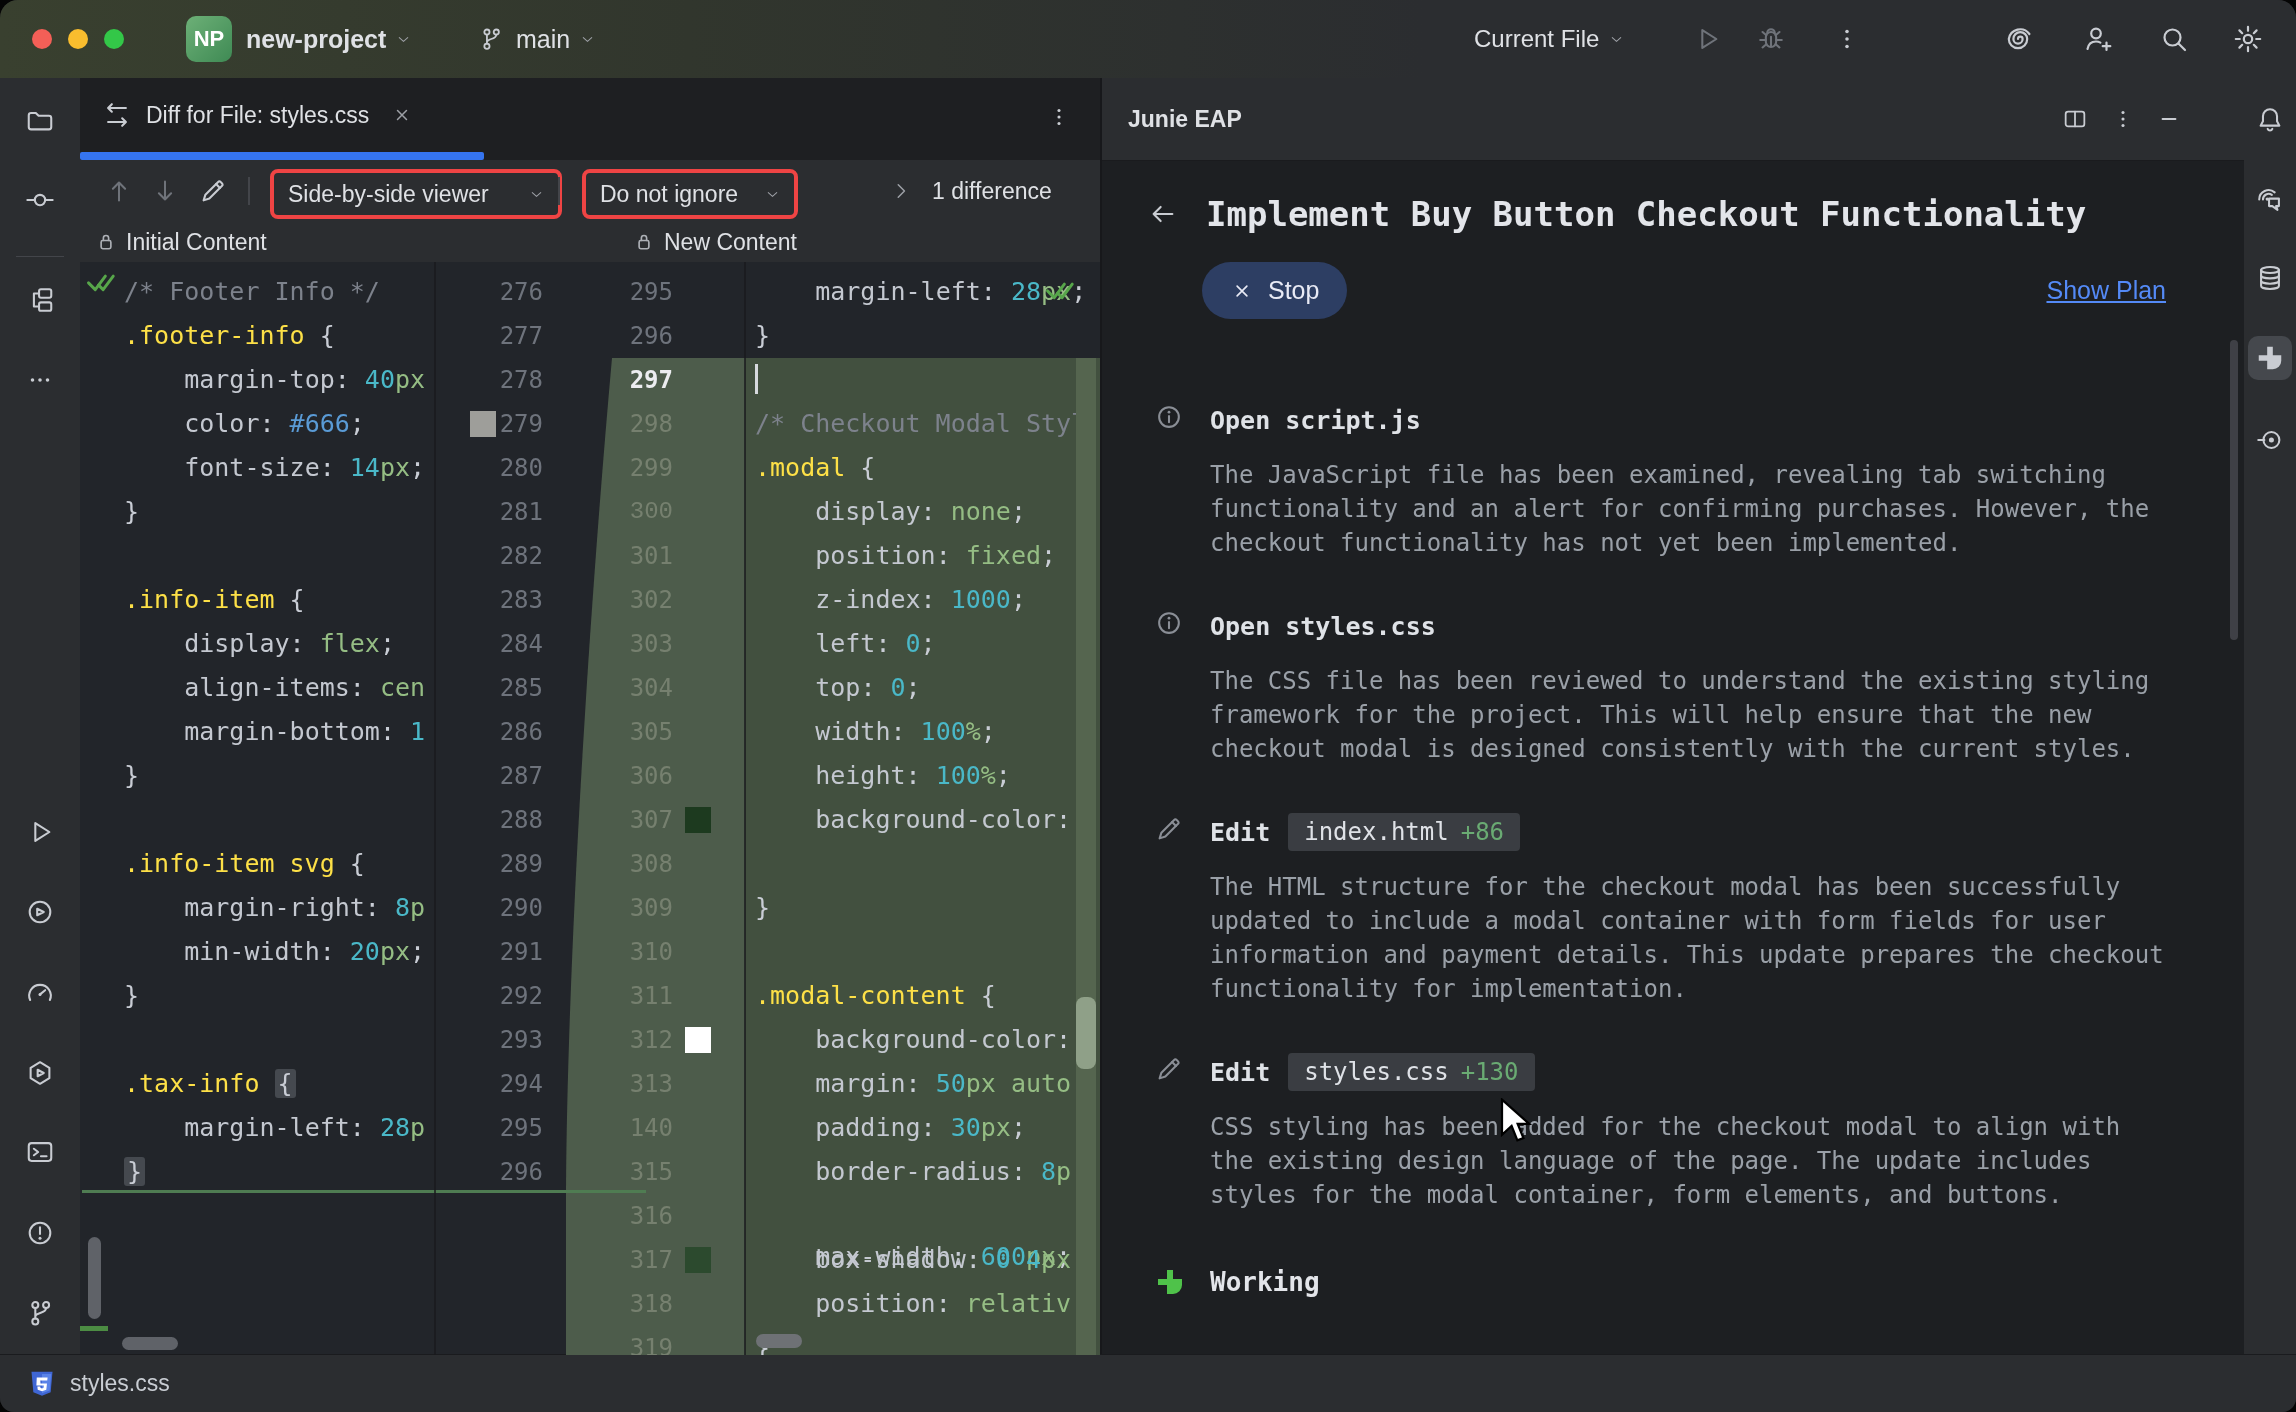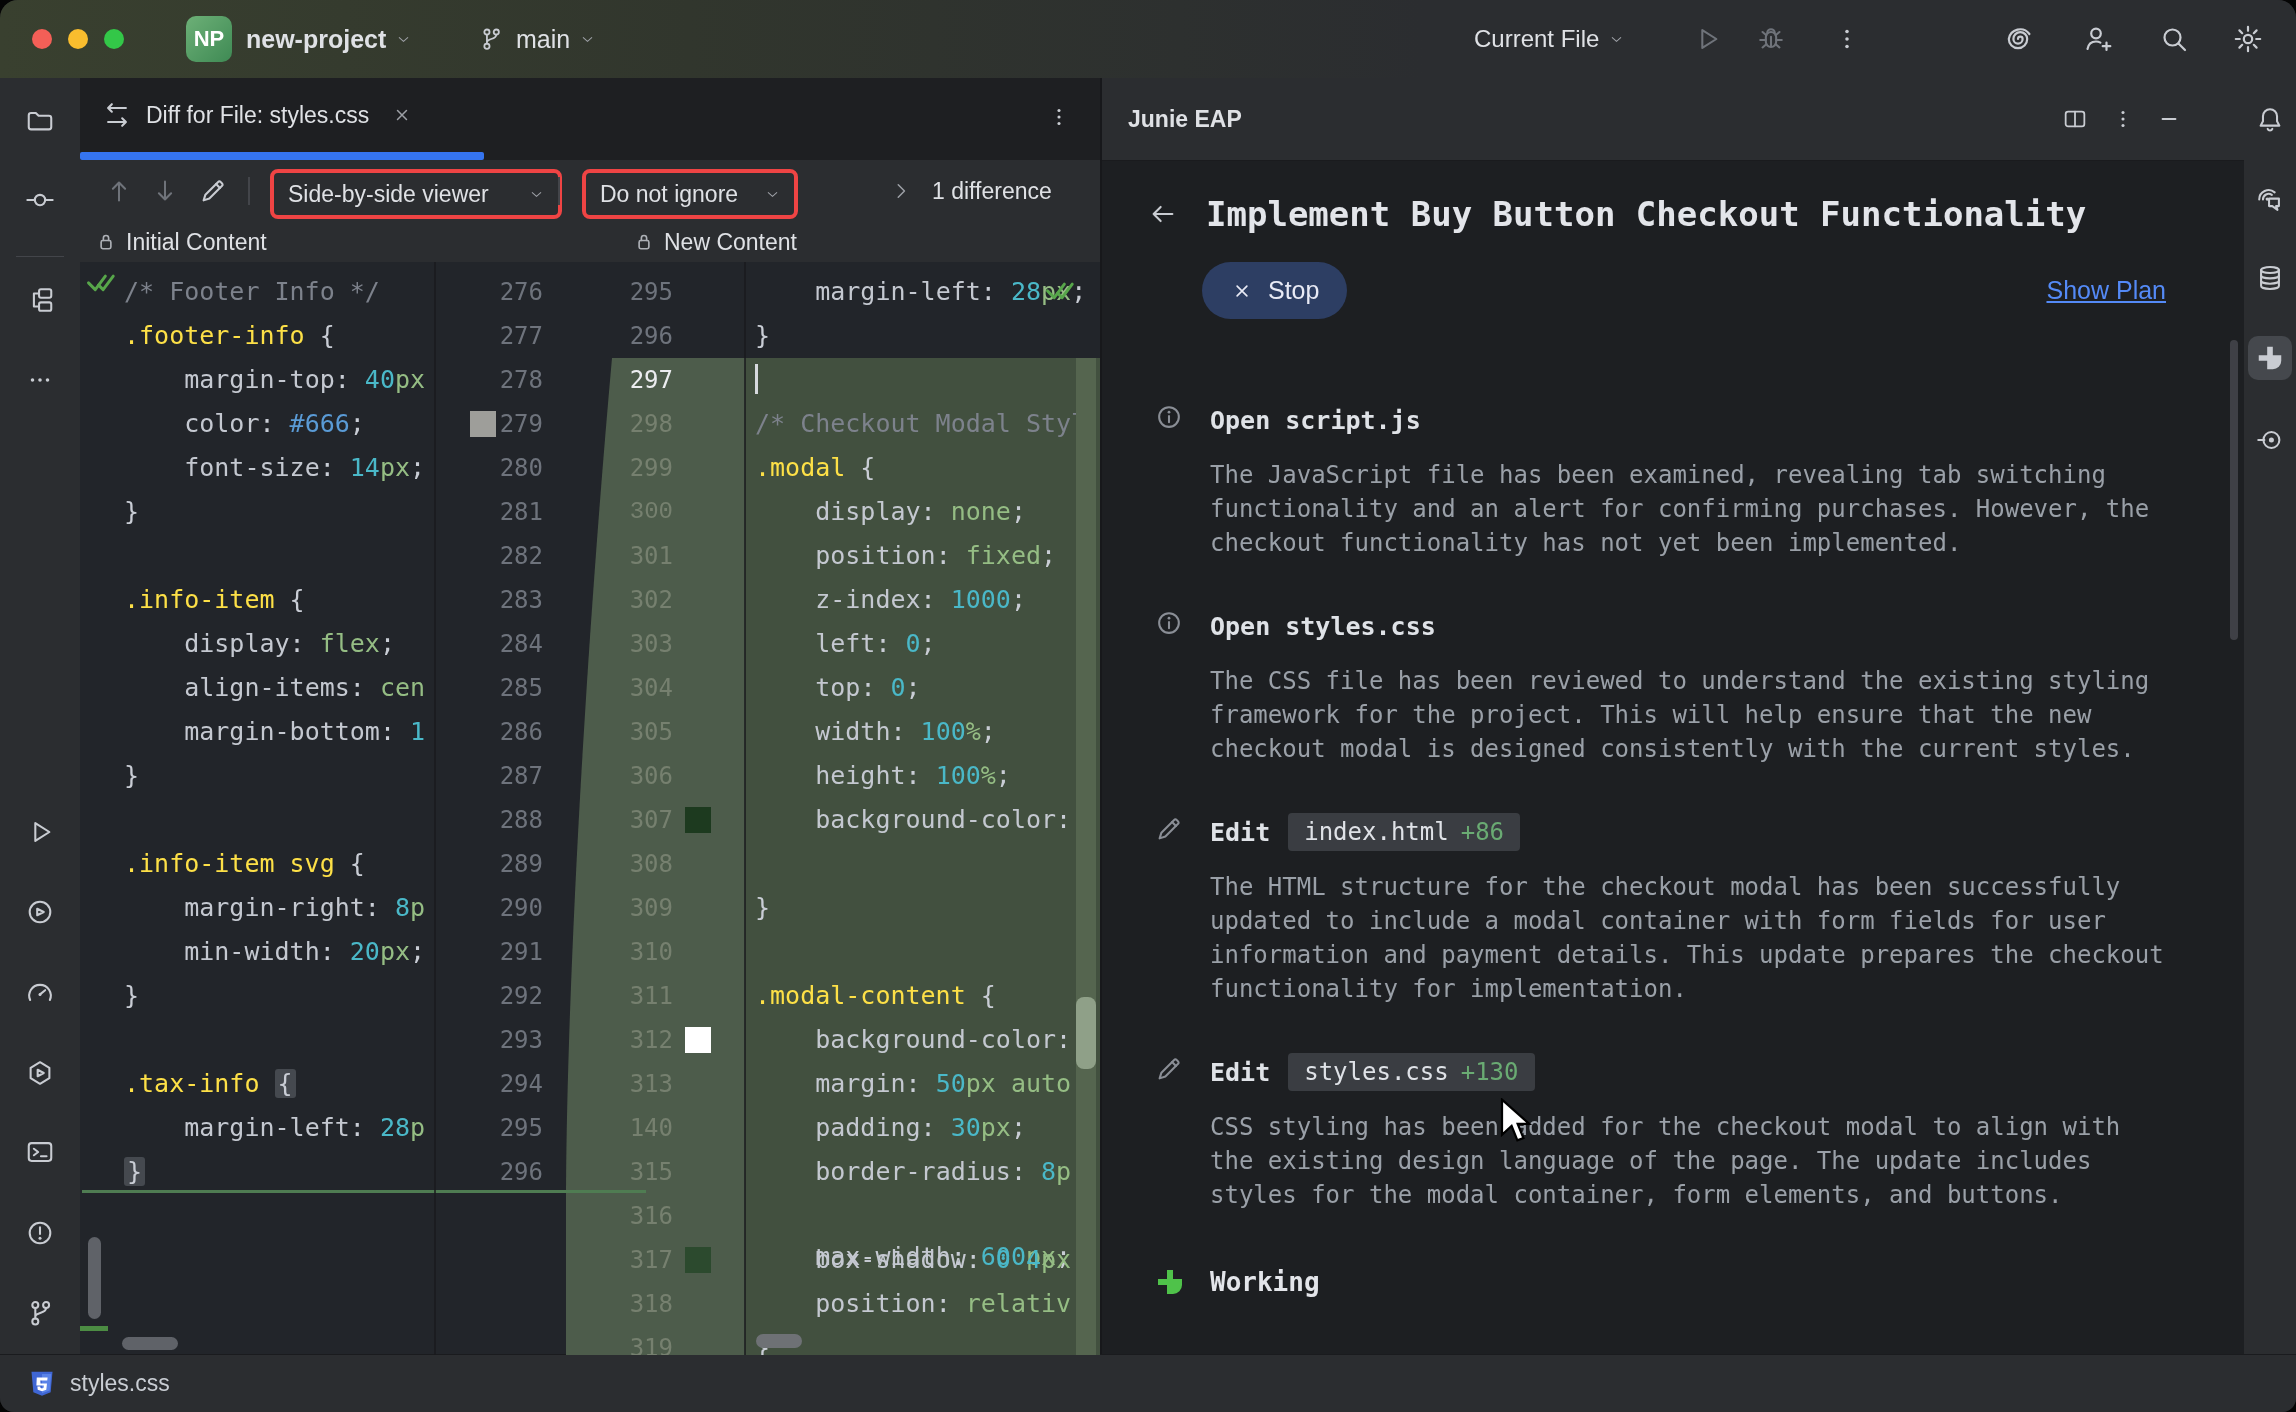--- a/index.html
+++ b/index.html
@@ -66,21 +66,21 @@
   #rightpane{position:absolute;left:665px;top:0;right:0;height:100%;overflow:hidden;z-index:3;}
   #rp-green{position:absolute;left:0;right:0;top:96px;bottom:0;background:#42503f;z-index:0;}
   .vline{position:absolute;top:0;bottom:0;width:2px;background:#191a1d;opacity:.75;z-index:4;}
   .crow{position:absolute;left:0;right:0;height:44px;line-height:44px;font-family:"DejaVu Sans Mono",monospace;font-size:25px;white-space:pre;z-index:3;}
   #leftpane .crow{padding-left:44px;}
   #rightpane .crow{padding-left:10px;}
   .ln{position:absolute;height:44px;line-height:44px;font-family:"DejaVu Sans Mono",monospace;font-size:24px;color:#6e737c;text-align:right;z-index:3;}
   .ln.colA{left:0;width:108px;}
   .ln.colB{left:165px;width:73px;}
   .ln.g{color:#76806f;}
-  .ln.cur{color:#ecedf0;font-weight:normal;}
+  .ln.cur{color:#ecedf0;font-weight:bold;}
   .swatch{position:absolute;width:26px;height:26px;top:9px;z-index:3;}
   .tk-com{color:#7d828c}.tk-sel{color:#fde047}.tk-pun{color:#c9cdd5}.tk-prop{color:#c4c8d0}
   .tk-val{color:#95bd84}.tk-num{color:#4ab8c8}.tk-unit{color:#95bd84}.tk-hex{color:#5a9bd6}
   .tk-hlb{color:#c9cdd5;background:#45494f;border-radius:3px;padding:0 3px;}
   .caret{display:inline-block;width:3px;height:30px;background:#d6d9de;vertical-align:middle;margin-top:-4px;}
   #insertline{position:absolute;left:2px;top:928px;width:564px;height:3px;background:#4f7c52;z-index:2;}
   #gcheck{position:absolute;left:4px;top:4px;width:36px;height:36px;z-index:5;color:#57a64a;}
   .rowcheck{position:absolute;left:298px;top:4px;width:36px;height:36px;color:#57a64a;z-index:4;}
   .sb{position:absolute;background:#5f6268;border-radius:7px;z-index:6;}
   #rp-sbtrack{position:absolute;left:996px;top:96px;bottom:0;width:20px;background:#55654f;z-index:5;}

